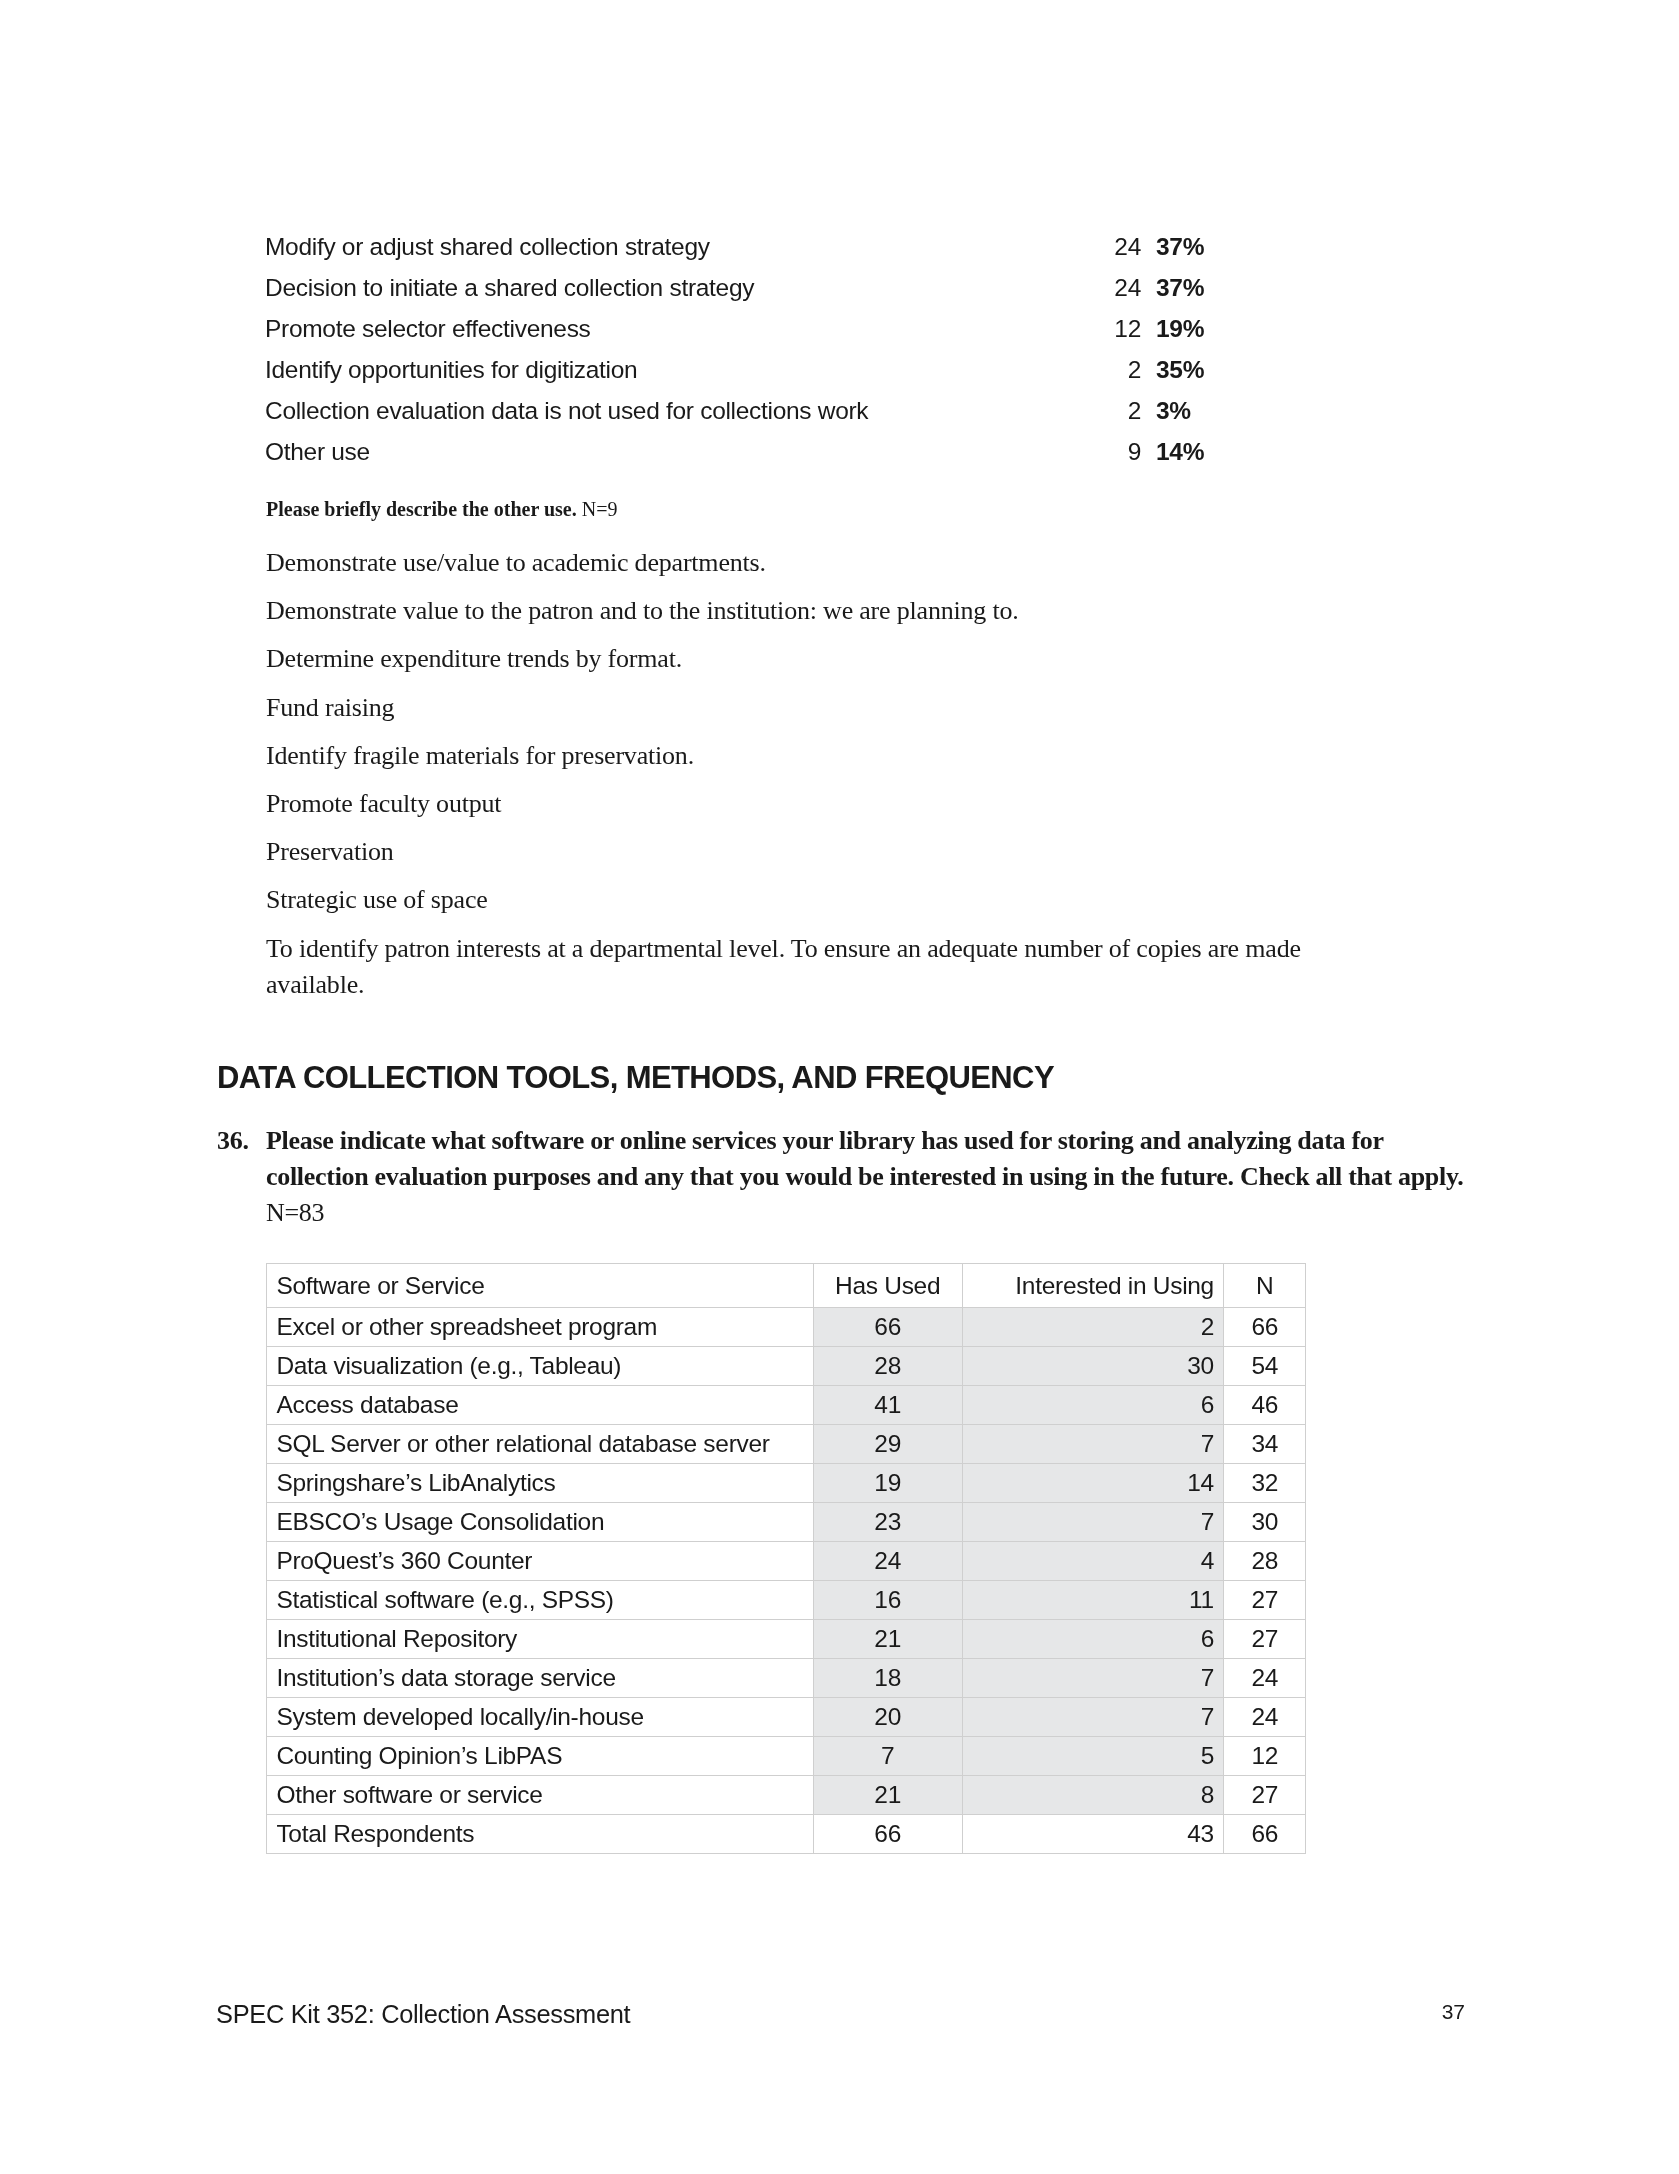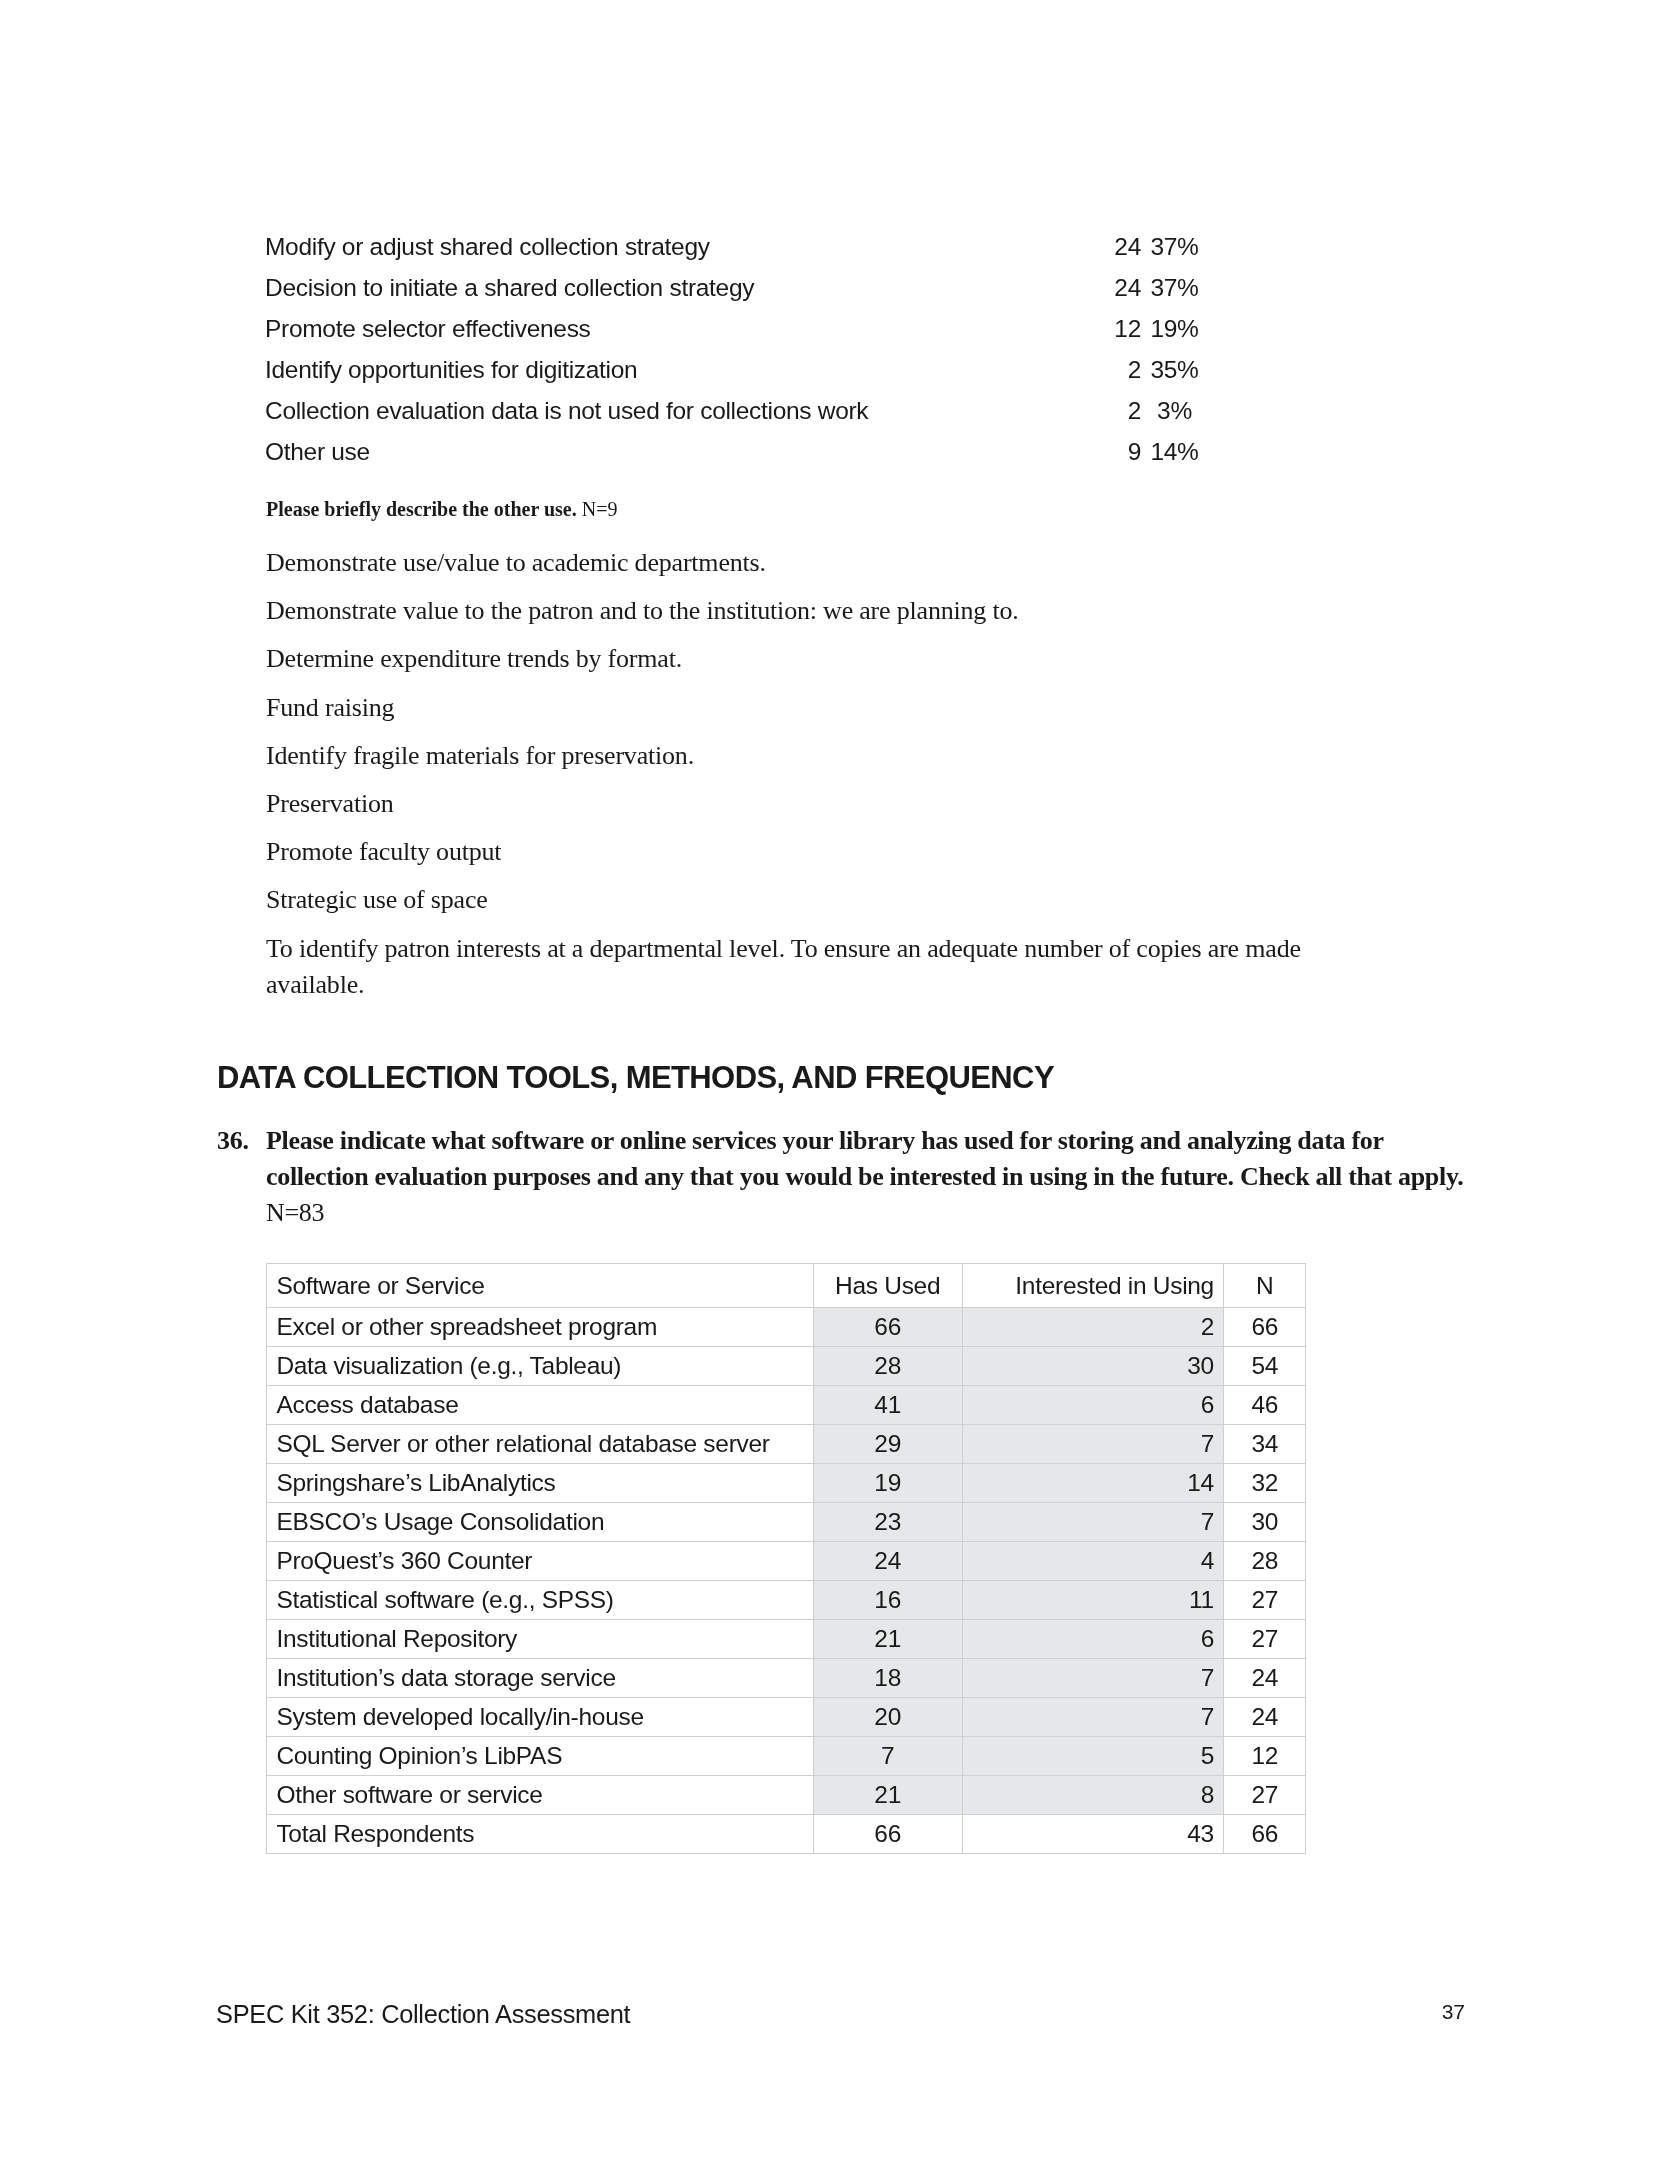--- a/index.html
+++ b/index.html
@@ -5,21 +5,21 @@
   html, body { margin: 0; padding: 0; background: #ffffff; }
   body { width: 1680px; height: 2174px; position: relative; overflow: hidden; color: #1a1a1a; }
   .sans { font-family: "Liberation Sans", "DejaVu Sans", sans-serif; }
   .serif { font-family: "Liberation Serif", "DejaVu Serif", serif; }
 
   
   .results { position: absolute; left: 265px; top: 226px; width: 970px; }
   .res-row { position: relative; height: 41px; font-size: 24.5px; line-height: 41px; letter-spacing: -0.3px; }
   .res-label { position: absolute; left: 0; }
   .res-count { position: absolute; right: 94px; width: 56px; text-align: right; }
-  .res-pct { position: absolute; right: 23px; width: 75px; text-align: center; }
+  .res-pct { position: absolute; right: 4px; width: 75px; text-align: left; font-weight: bold; }
 
   
   .other { position: absolute; left: 266px; top: 490px; width: 1130px; }
   .other-q { font-size: 20px; line-height: 38px; margin: 0 0 17px 0; }
   .other-q b { font-weight: bold; }
   .other-list { margin: 0; padding: 0; list-style: none; }
   .other-list li { font-size: 26px; line-height: 36px; margin-bottom: 12.2px; letter-spacing: -0.2px; }
 
   
   .section-heading { position: absolute; left: 217px; top: 1060px; font-size: 31px; font-weight: bold; letter-spacing: -0.6px; margin: 0; }
@@ -84,22 +84,22 @@
   <p class="other-q">
     <b>Please briefly describe the other use.</b>
     <span>N=9</span>
   </p>
   <ul class="other-list">
     <li>Demonstrate use/value to academic departments.</li>
     <li>Demonstrate value to the patron and to the institution: we are planning to.</li>
     <li>Determine expenditure trends by format.</li>
     <li>Fund raising</li>
     <li>Identify fragile materials for preservation.</li>
+    <li>Promote faculty output</li>
     <li>Preservation</li>
-    <li>Promote faculty output</li>
     <li>Strategic use of space</li>
     <li style="width:1083px">To identify patron interests at a departmental level. To ensure an adequate number of copies are made available.</li>
   </ul>
 </div>
 
 <h2 class="section-heading sans">DATA COLLECTION TOOLS, METHODS, AND FREQUENCY</h2>
 
 <div class="question serif">
   <span class="q-num">36.</span>
   <div class="q-text">

